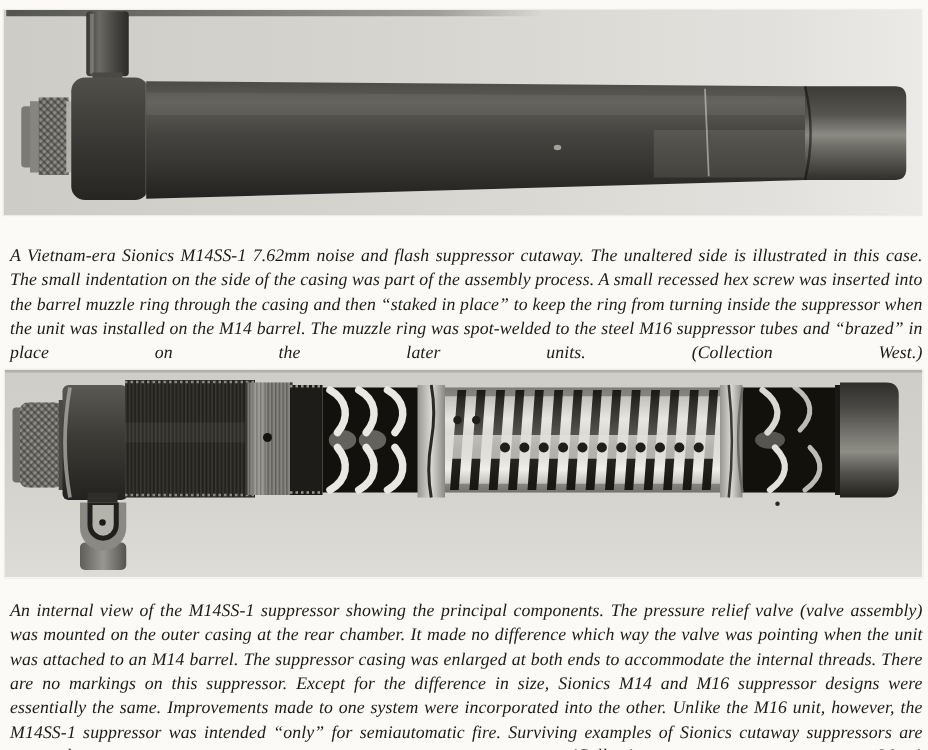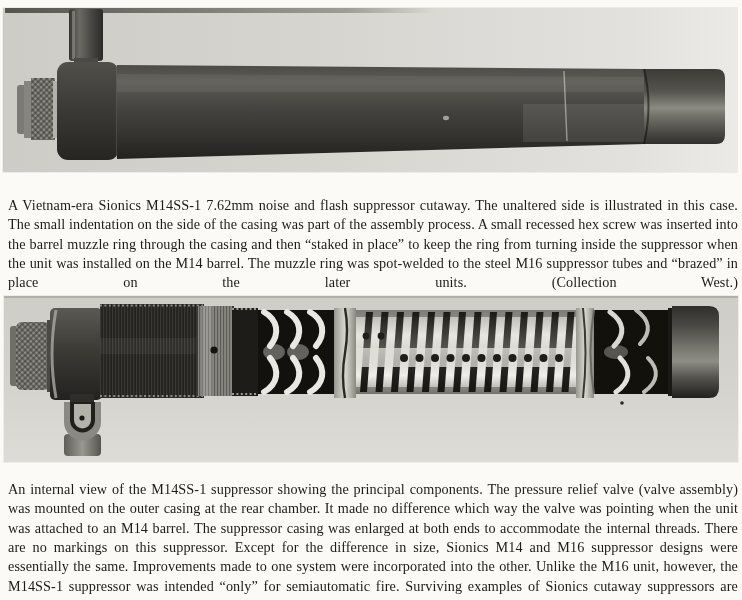--- a/index.html
+++ b/index.html
@@ -13,20 +13,21 @@
   .photo{
     position:absolute;
     box-shadow:0 0 0 1px rgba(60,60,55,0.07);
     overflow:hidden;
   }
   .photo svg{display:block;}
   #photo-exterior{left:3px;top:8px;width:734px;height:164px;}
   #photo-cutaway{left:4px;top:296px;width:734px;height:166px;}
   .caption{
     position:absolute;left:8px;width:730px;
+    font-style:italic;
     font-size:14.2px;line-height:19.3px;
     color:var(--ink,#1c1b16);
     letter-spacing:0.1px;
     text-align:justify;
   }
   .caption:after{content:"";display:inline-block;width:100%;}
   #caption-exterior{top:182px;}
   #caption-cutaway{top:466px;}
 </style>
 </head>

